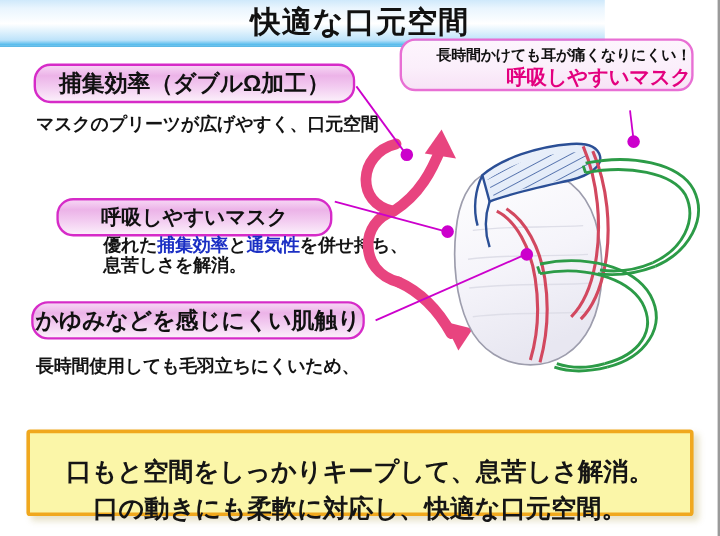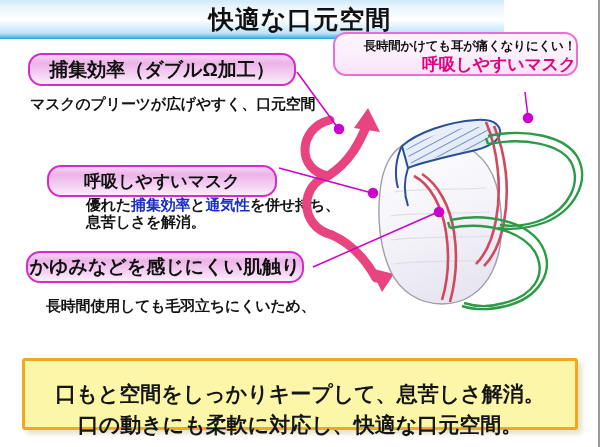--- a/index.html
+++ b/index.html
@@ -52,21 +52,21 @@
     position:absolute;
     color:#141414;
     font-size:15px;
     font-weight:bold;
     line-height:17px;
     letter-spacing:-0.2px;
     white-space:nowrap;
   }
   #desc1{left:30px;top:95px;}
   #desc2{left:38px;top:196px;margin-left:48px;}
-  #desc3{left:46px;top:297px;}
+  #desc3{left:30px;top:297px;}
   .hl{color:#1b2fc4;}
 
   
   #earbox{
     position:absolute;left:333px;top:32px;width:245px;height:44px;
     box-sizing:border-box;
     border:2px solid #e86fd4;
     border-radius:13px;
     background:linear-gradient(to bottom,#fdf5fd 0%,#fbeffb 55%,#f7e3f6 100%);
     text-align:right;

